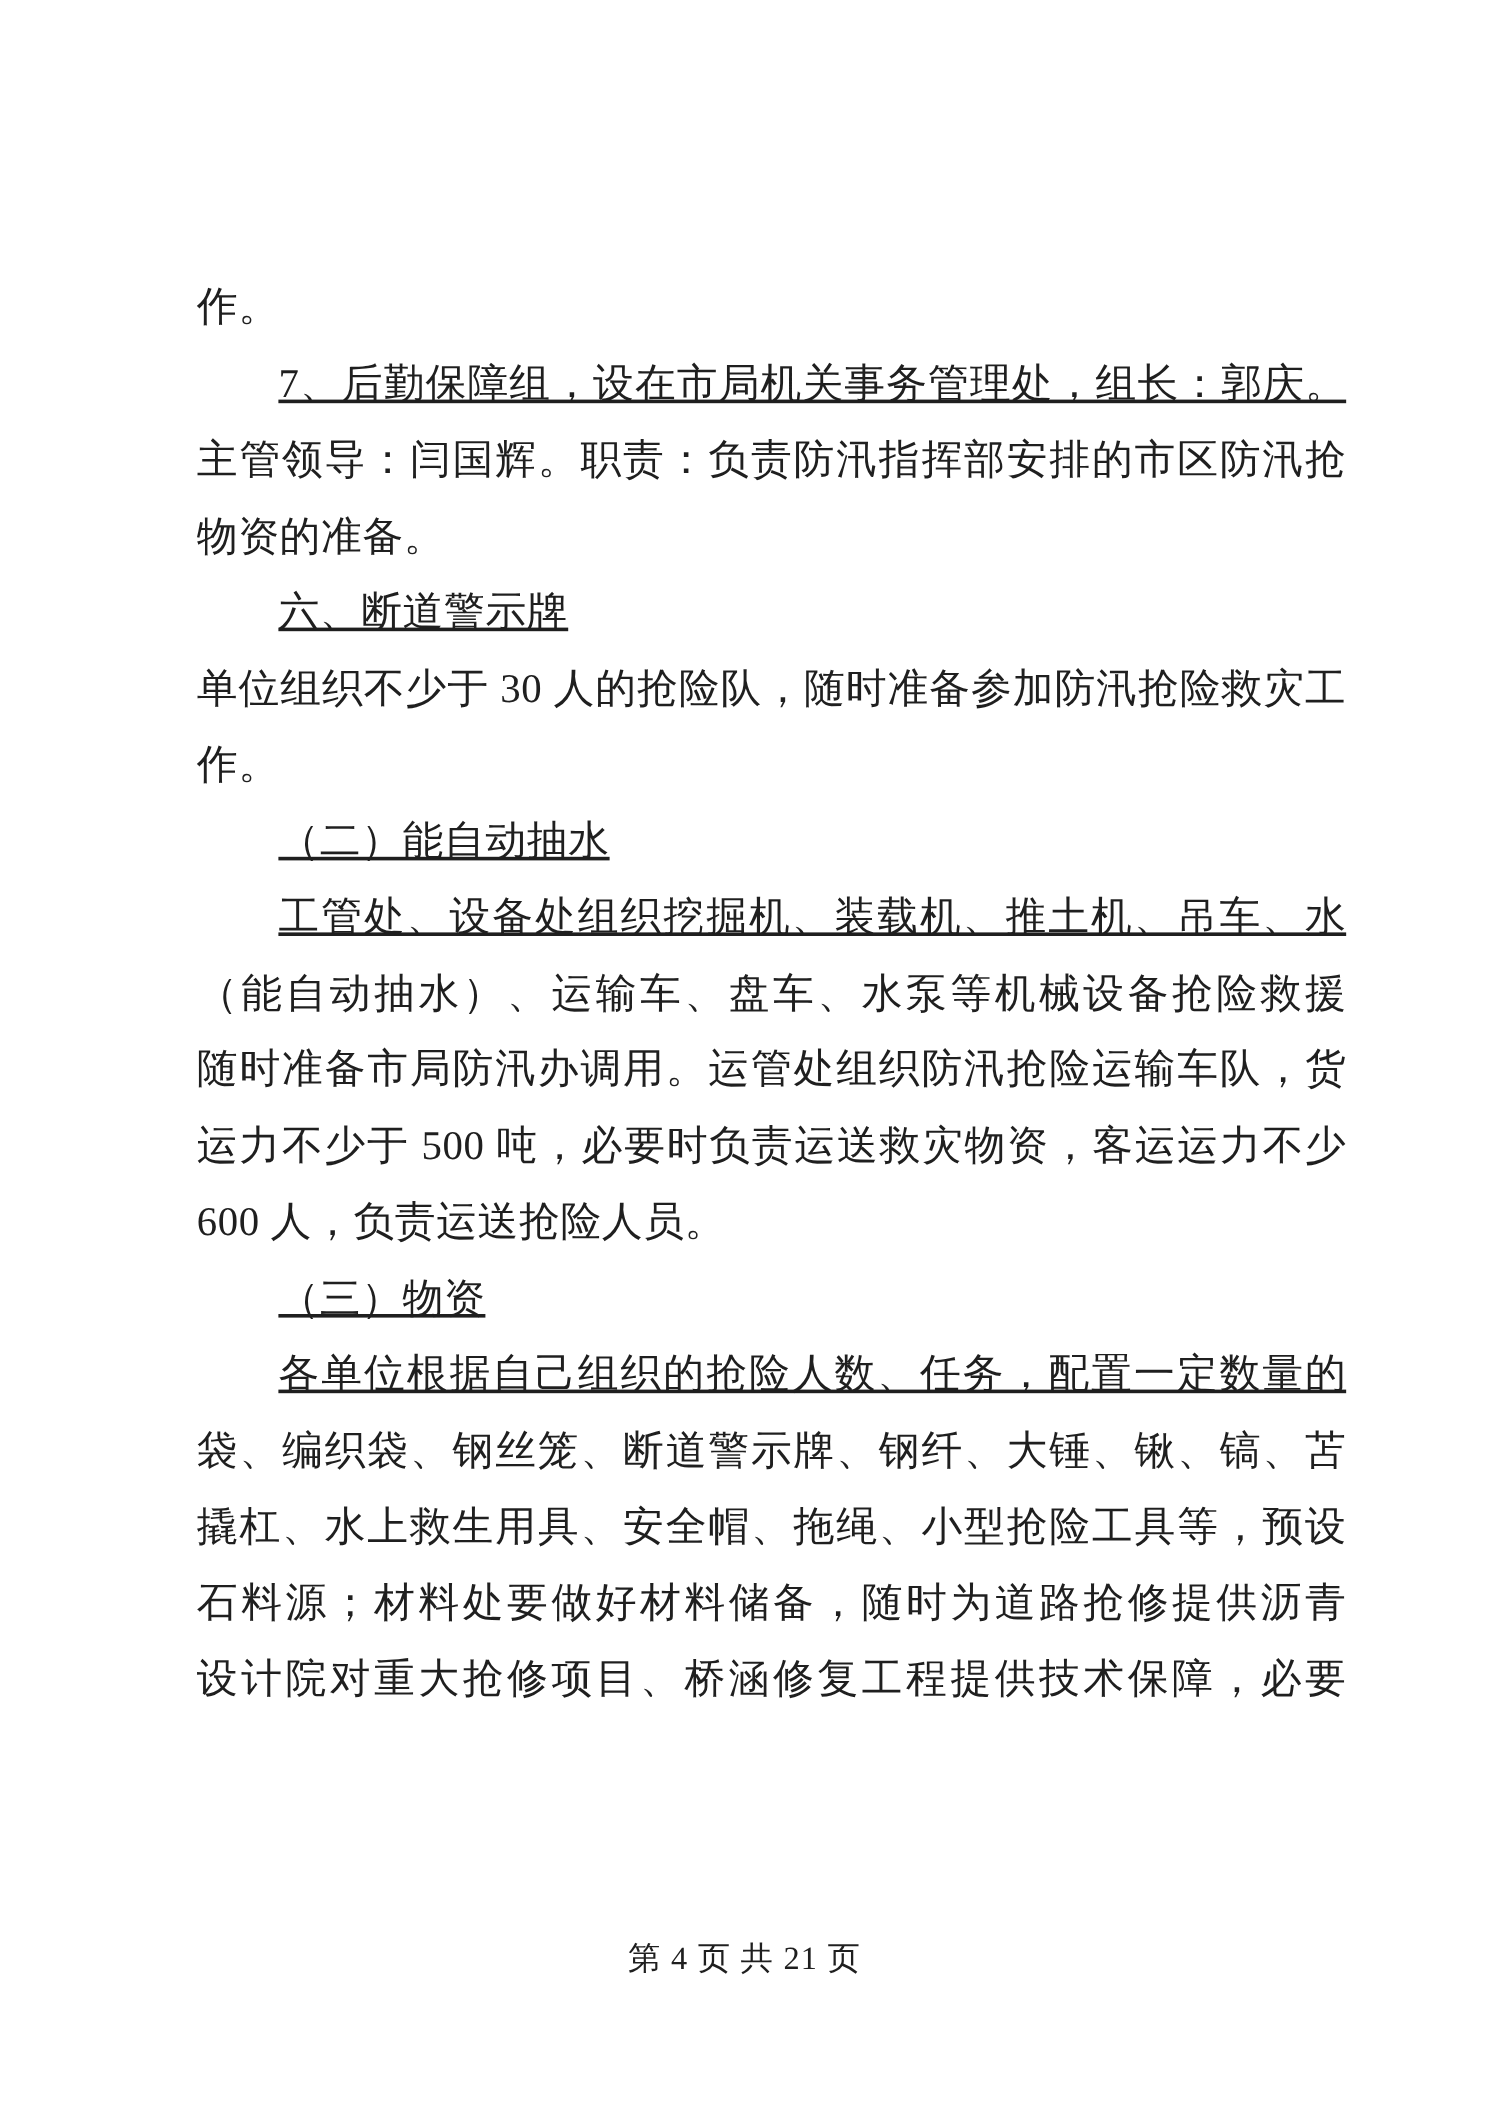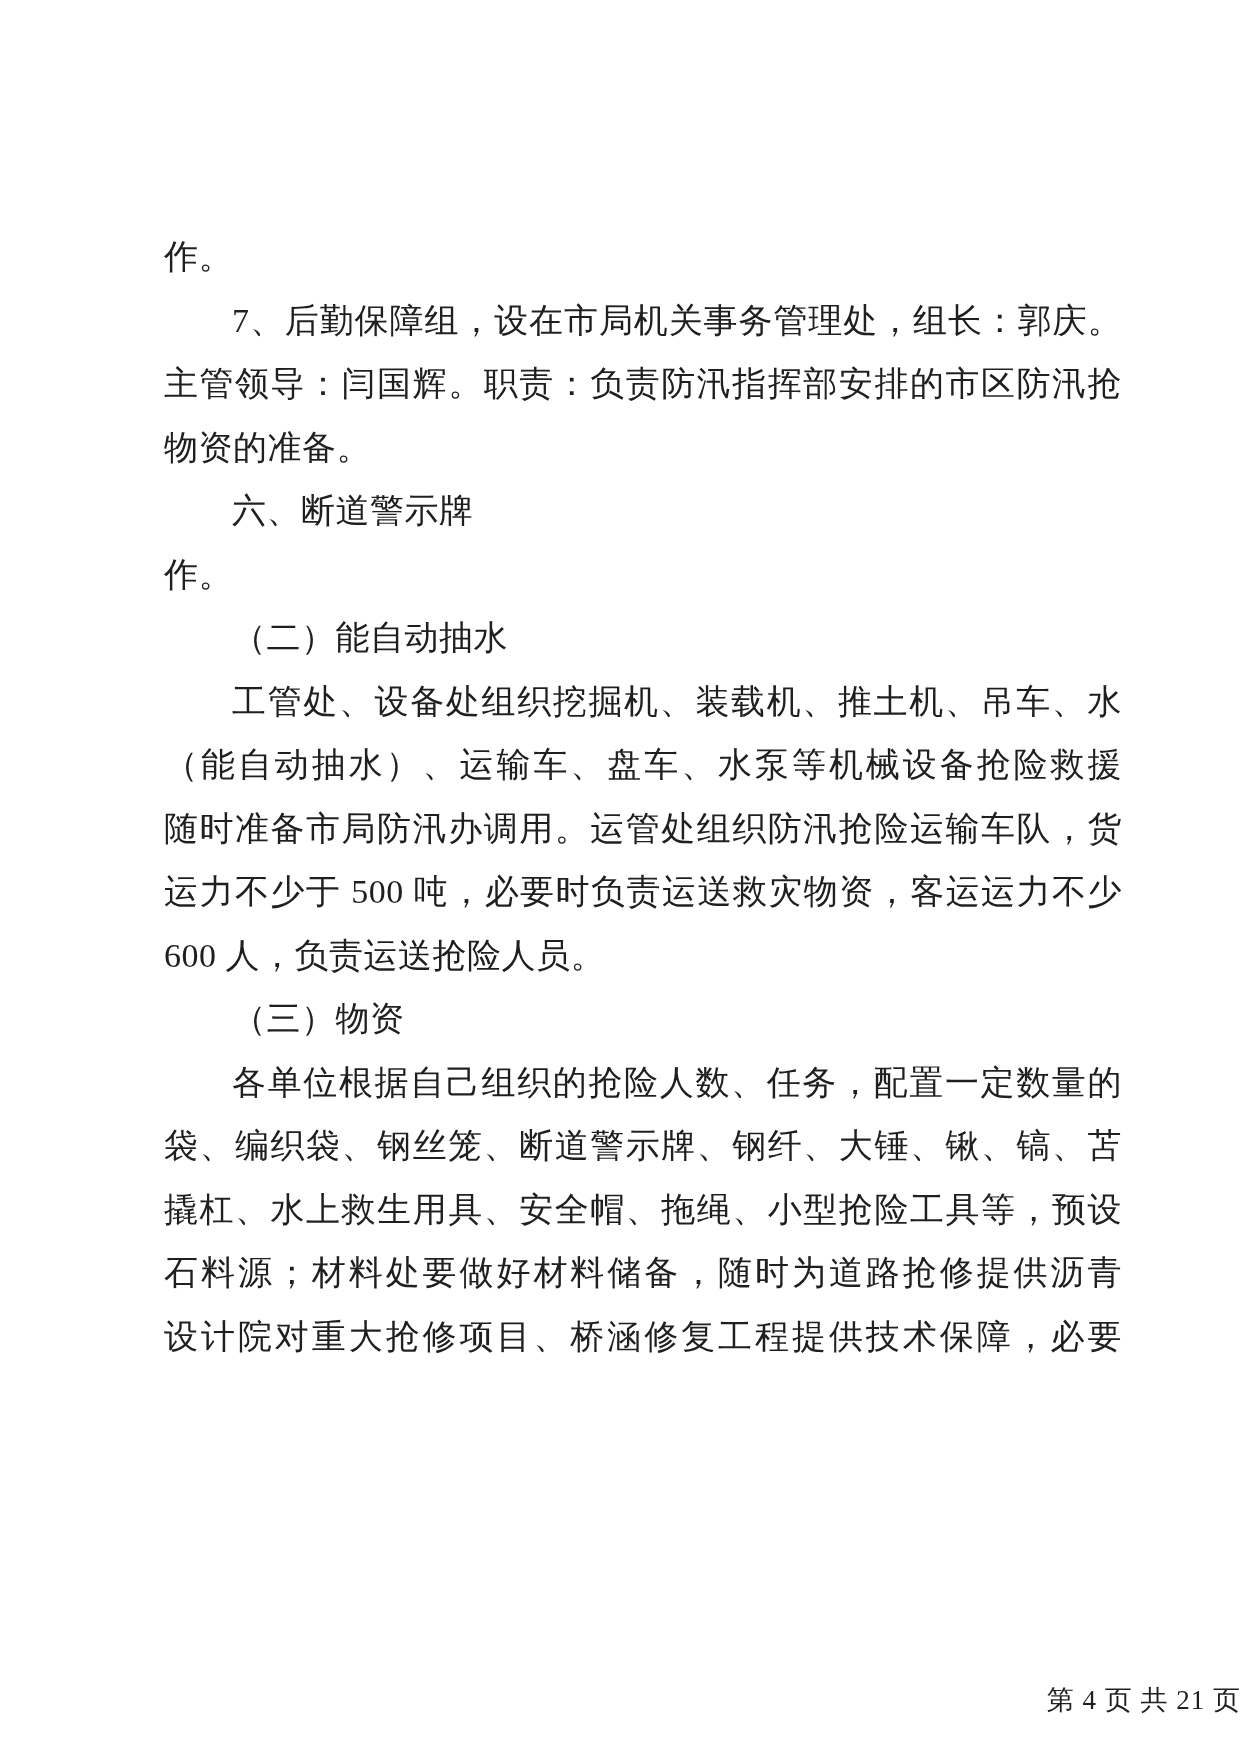--- a/index.html
+++ b/index.html
@@ -31,43 +31,45 @@
     letter-spacing: 0.5px;
   }
   .line.justify {
     white-space: normal;
     text-align: justify;
     text-align-last: justify;
     text-justify: inter-character;
   }
   .line.indent {
     text-indent: 68px;
+    text-decoration: underline;
   }
   .footer {
     position: absolute;
     left: 0;
-    top: 1680px;
+    top: 1612px;
     width: 100%;
-    text-align: right;
+    text-align: center;
     font-size: 27px;
     line-height: 40px;
     color: #1f1f1f;
     letter-spacing: 1px;
   }
 </style>
 </head>
 <body>
 
 <div class="sheet">
   <div class="body-text">
     <div class="line">作。</div>
     <div class="line indent justify">7、后勤保障组，设在市局机关事务管理处，组长：郭庆。</div>
     <div class="line justify">主管领导：闫国辉。职责：负责防汛指挥部安排的市区防汛抢险</div>
     <div class="line">物资的准备。</div>
     <div class="line indent">六、断道警示牌</div>
+    <div class="line justify">单位组织不少于 30 人的抢险队，随时准备参加防汛抢险救灾工</div>
     <div class="line">作。</div>
     <div class="line indent">（二）能自动抽水</div>
     <div class="line indent justify">工管处、设备处组织挖掘机、装载机、推土机、吊车、水车</div>
     <div class="line justify">（能自动抽水）、运输车、盘车、水泵等机械设备抢险救援队，</div>
     <div class="line justify">随时准备市局防汛办调用。运管处组织防汛抢险运输车队，货运</div>
     <div class="line justify">运力不少于 500 吨，必要时负责运送救灾物资，客运运力不少于</div>
     <div class="line">600 人，负责运送抢险人员。</div>
     <div class="line indent">（三）物资</div>
     <div class="line indent justify">各单位根据自己组织的抢险人数、任务，配置一定数量的草</div>
     <div class="line justify">袋、编织袋、钢丝笼、断道警示牌、钢纤、大锤、锹、镐、苫布、</div>

